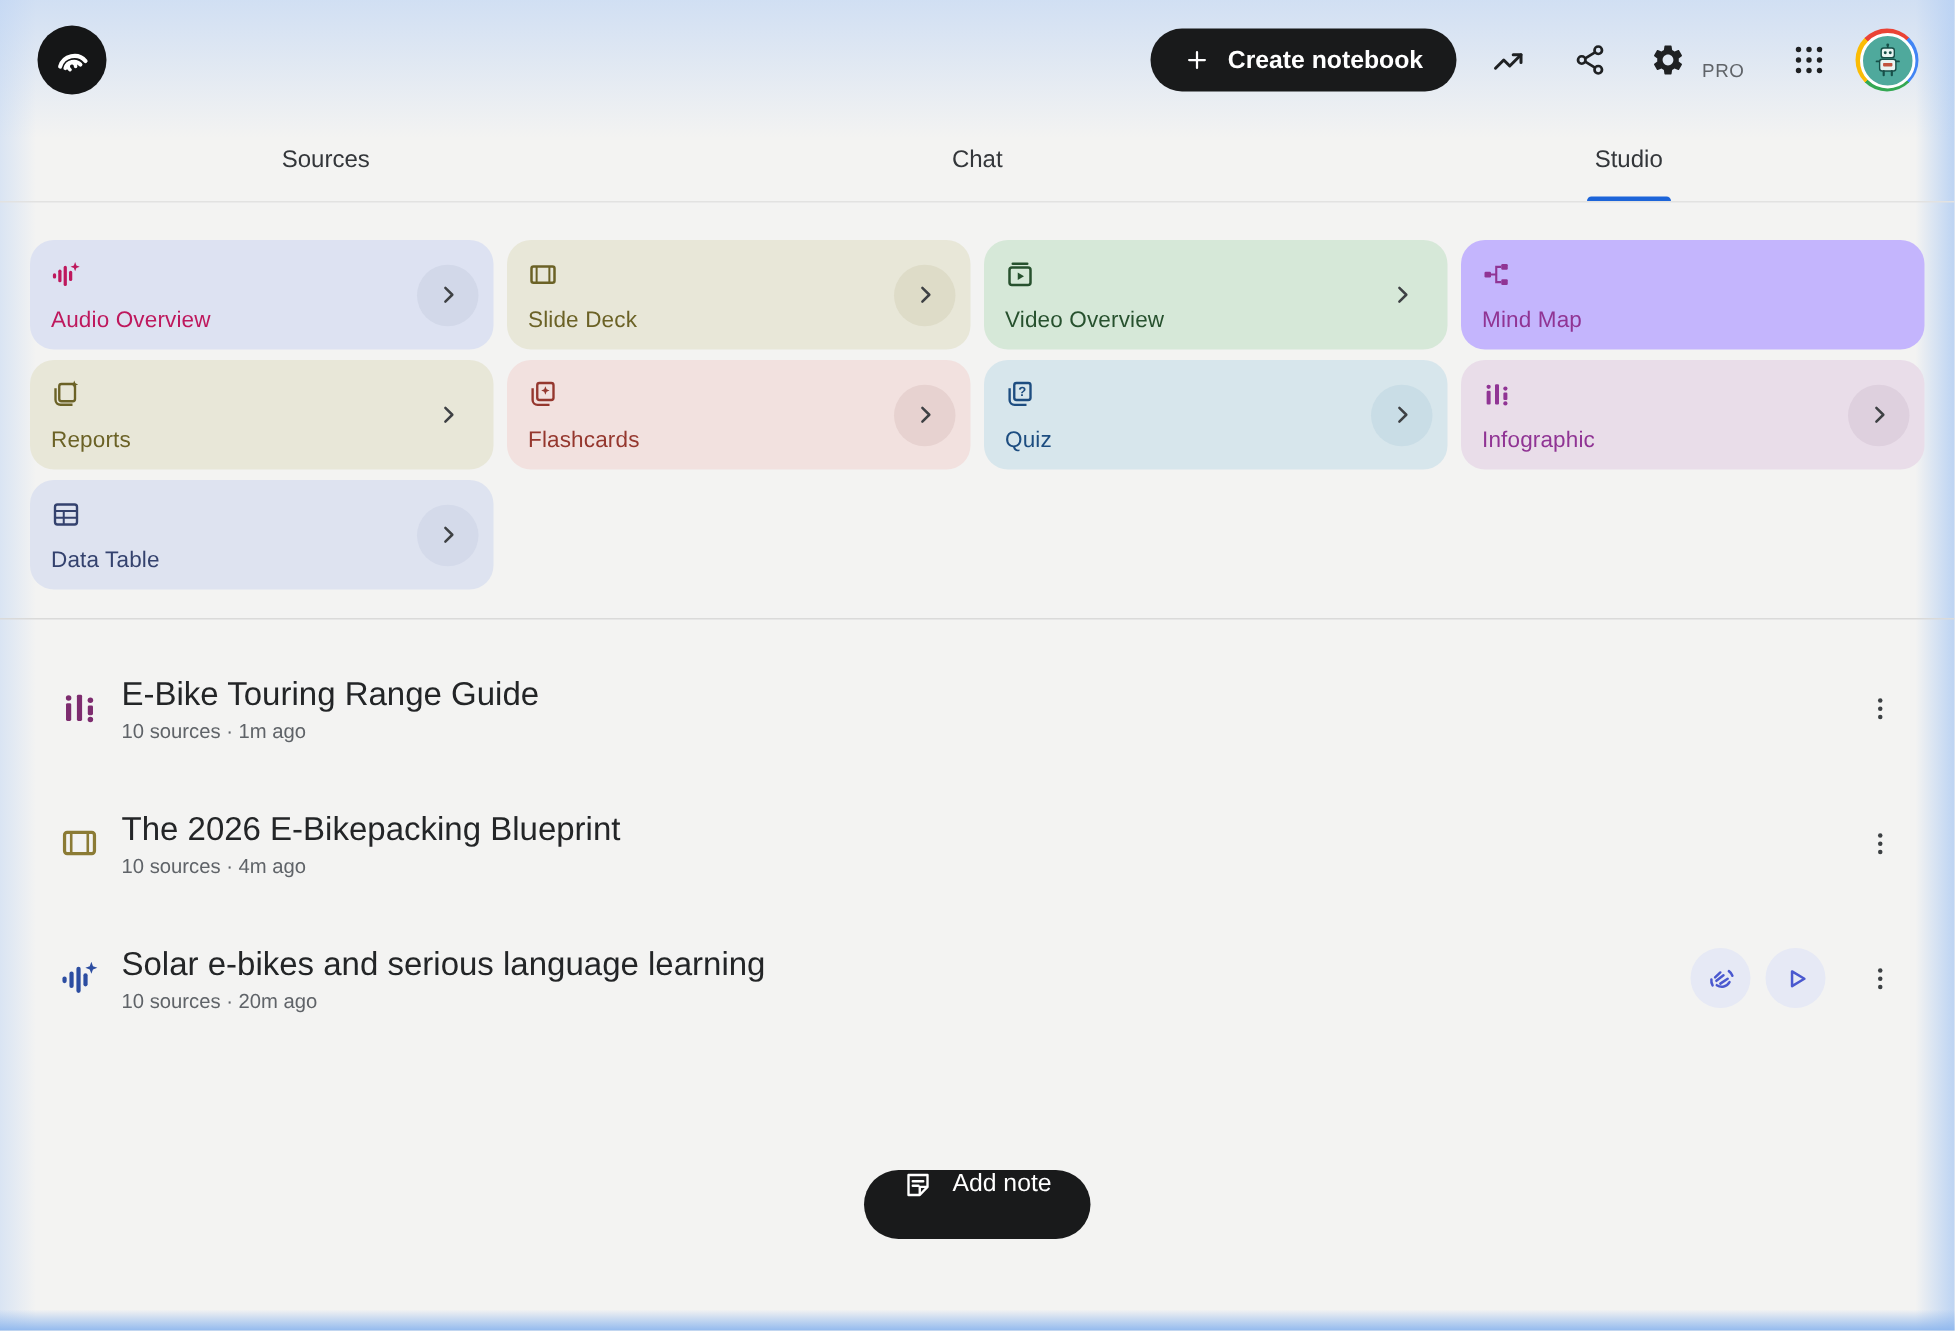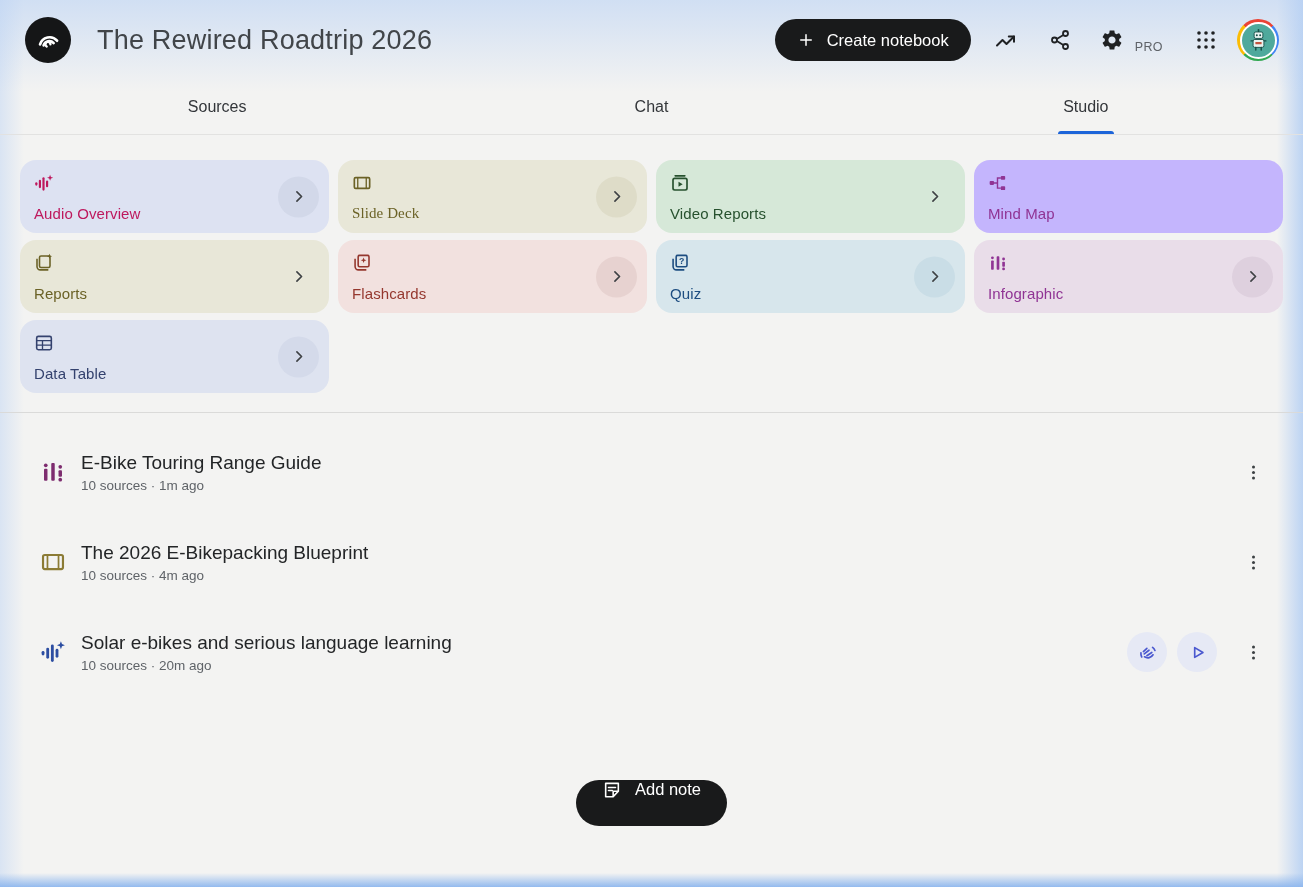--- a/index.html
+++ b/index.html
@@ -17,21 +17,21 @@
   button{font-family:inherit;cursor:pointer}
 
   
   .header{display:flex;align-items:center;height:80px;padding:0 24px 0 25px;}
   .logo-btn{width:46px;height:46px;border-radius:50%;background:#151617;border:none;
     display:flex;align-items:center;justify-content:center;flex:none;padding:0;color:#fff}
   .logo-btn svg{width:27px;height:27px}
   .nb-title{font-size:27px;font-weight:400;color:#414549;margin-left:26px;letter-spacing:.2px;cursor:pointer;white-space:nowrap}
   .header-right{margin-left:auto;display:flex;align-items:center}
   .create-btn{display:flex;align-items:center;gap:12px;background:#191a1b;color:#fff;height:42px;
-    border-radius:21px;padding:0 22px;font-size:16.5px;font-weight:400;border:none;white-space:nowrap}
+    border-radius:21px;padding:0 22px;font-size:16.5px;font-weight:700;border:none;white-space:nowrap}
   .create-btn svg{width:18px;height:18px}
   .icon-btn{width:38px;height:38px;display:flex;align-items:center;justify-content:center;
     background:none;border:none;color:#1f2123;margin-left:16px;padding:0}
   .icon-btn svg{width:24px;height:24px}
   .pro-badge{font-size:12.5px;color:#5f6368;margin:14px 8px 0 4px;letter-spacing:.4px}
   .avatar-btn{width:42px;height:42px;border-radius:50%;border:none;margin-left:12px;padding:2.5px;flex:none;
     background:conic-gradient(from -45deg,#ea4335 0 90deg,#4285f4 90deg 180deg,#34a853 180deg 270deg,#fbbc05 270deg 360deg)}
   .avatar-inner{width:100%;height:100%;border-radius:50%;background:#4fa99c;border:2px solid #fff;
     box-sizing:border-box;display:flex;align-items:center;justify-content:center;overflow:hidden}
   .avatar-inner svg{width:25px;height:25px}
@@ -54,21 +54,21 @@
     border:none;background:transparent;padding:0}
   .chev svg{width:18px;height:18px}
   .section-divider{height:1px;background:#dadad9;margin-top:19px}
 
   
   .artifact-list{padding-top:14px}
   .artifact-row{display:flex;align-items:center;height:90px;padding:0 36px 0 40px;cursor:pointer}
   .artifact-icon{width:26px;flex:none}
   .artifact-icon svg{width:26px;height:26px}
   .artifact-text{margin-left:15px;min-width:0}
-  .artifact-title{font-size:19px;color:#232527;margin-bottom:4px}
+  .artifact-title{font-size:22px;color:#232527;margin-bottom:4px}
   .artifact-meta{font-size:13.5px;color:#5f6368}
   .artifact-actions{margin-left:auto;display:flex;align-items:center;gap:10px}
   .action-circle{width:40px;height:40px;border-radius:50%;border:none;display:flex;align-items:center;justify-content:center;padding:0}
   .action-circle svg{width:21px;height:21px}
   .kebab-btn{width:28px;height:40px;background:none;border:none;color:#3c4043;
     display:flex;align-items:center;justify-content:center;margin-left:12px;padding:0}
   .kebab-btn svg{width:19px;height:19px}
 
   
   .footer{display:flex;justify-content:center;margin-top:83px}
@@ -82,21 +82,20 @@
 <header class="header">
   <button class="logo-btn">
     <span>
         <svg viewBox="0 0 24 24" fill="none" stroke="currentColor" stroke-linecap="round">
     <path d="M4.5 15.5A8.8 8.8 0 0 1 19.6 12.2" stroke-width="2.4"></path>
     <path d="M7.6 16.4a5.3 5.3 0 0 1 9-2.1" stroke-width="2.3"></path>
     <path d="M10.4 17.3a2.2 2.2 0 1 1 3.3-1.9" stroke-width="2.1"></path>
   </svg>
       </span>
   </button>
-  <div class="nb-title">The Rewired Roadtrip 2026</div>
   <div class="header-right">
     <button class="create-btn">
       <span>
           <svg viewBox="0 0 24 24" fill="none" stroke="currentColor" stroke-width="2" stroke-linecap="round">
     <path d="M12 5v14M5 12h14"></path>
   </svg>
         </span>
       <span>Create notebook</span>
     </button>
     <button class="icon-btn">
@@ -170,33 +169,33 @@
     <rect x="1.5" y="11" width="2.6" height="4.2" rx="1.3"></rect>
     <rect x="5.8" y="8" width="2.6" height="10.2" rx="1.3"></rect>
     <rect x="10.1" y="5" width="2.6" height="16.2" rx="1.3"></rect>
     <rect x="14.4" y="9" width="2.6" height="8.2" rx="1.3"></rect>
     <path d="M19.3 2l1 2.7 2.7 1-2.7 1-1 2.7-1-2.7-2.7-1 2.7-1z"></path>
   </svg></span><div class="tool-label">Audio Overview</div><button class="chev" style="background: rgb(210, 216, 233);">
           <svg viewBox="0 0 24 24" fill="none" stroke="currentColor" stroke-width="2.2" stroke-linecap="round" stroke-linejoin="round">
     <path d="M9.2 5.8l6.2 6.2-6.2 6.2"></path>
   </svg>
         </button></div>
-      <div class="tool-card" style="background: rgb(232, 231, 216); color: rgb(107, 98, 38); font-family: Liberation Serif, serif;"><span class="tool-icon"><svg viewBox="0 0 24 24" fill="none" stroke="currentColor">
+      <div class="tool-card" style="background: rgb(232, 231, 216); color: rgb(107, 98, 38);"><span class="tool-icon"><svg viewBox="0 0 24 24" fill="none" stroke="currentColor">
     <rect x="2.8" y="5.5" width="18.4" height="13" rx="1.6" stroke-width="2"></rect>
     <path d="M6.9 5.5v13M17.1 5.5v13" stroke-width="1.6"></path>
   </svg></span><div class="tool-label">Slide Deck</div><button class="chev" style="background: rgb(222, 220, 200);">
           <svg viewBox="0 0 24 24" fill="none" stroke="currentColor" stroke-width="2.2" stroke-linecap="round" stroke-linejoin="round">
     <path d="M9.2 5.8l6.2 6.2-6.2 6.2"></path>
   </svg>
         </button></div>
       <div class="tool-card" style="background: rgb(214, 232, 216); color: rgb(39, 81, 46);"><span class="tool-icon"><svg viewBox="0 0 24 24" fill="none" stroke="currentColor">
     <path d="M6.2 3.4h11.6" stroke-width="2" stroke-linecap="round"></path>
     <rect x="3.6" y="6.4" width="16.8" height="14" rx="2" stroke-width="2"></rect>
     <path d="M10.2 10.4l5 3-5 3z" fill="currentColor" stroke="none"></path>
-  </svg></span><div class="tool-label">Video Reports</div><button class="chev">
+  </svg></span><div class="tool-label">Video Overview</div><button class="chev">
           <svg viewBox="0 0 24 24" fill="none" stroke="currentColor" stroke-width="2.2" stroke-linecap="round" stroke-linejoin="round">
     <path d="M9.2 5.8l6.2 6.2-6.2 6.2"></path>
   </svg>
         </button></div>
       <div class="tool-card" style="background: #c4b5fd; color: rgb(144, 52, 148);"><span class="tool-icon"><svg viewBox="0 0 24 24">
     <rect x="2" y="9.7" width="5.2" height="4.6" rx="1" fill="currentColor"></rect>
     <rect x="15.4" y="3.6" width="5.2" height="4.6" rx="1" fill="currentColor"></rect>
     <rect x="15.4" y="15.8" width="5.2" height="4.6" rx="1" fill="currentColor"></rect>
     <path d="M7.2 12h4.2M11.4 12V5.9h4M11.4 12v6.1h4" fill="none" stroke="currentColor" stroke-width="1.7"></path>
   </svg></span><div class="tool-label">Mind Map</div></div>

